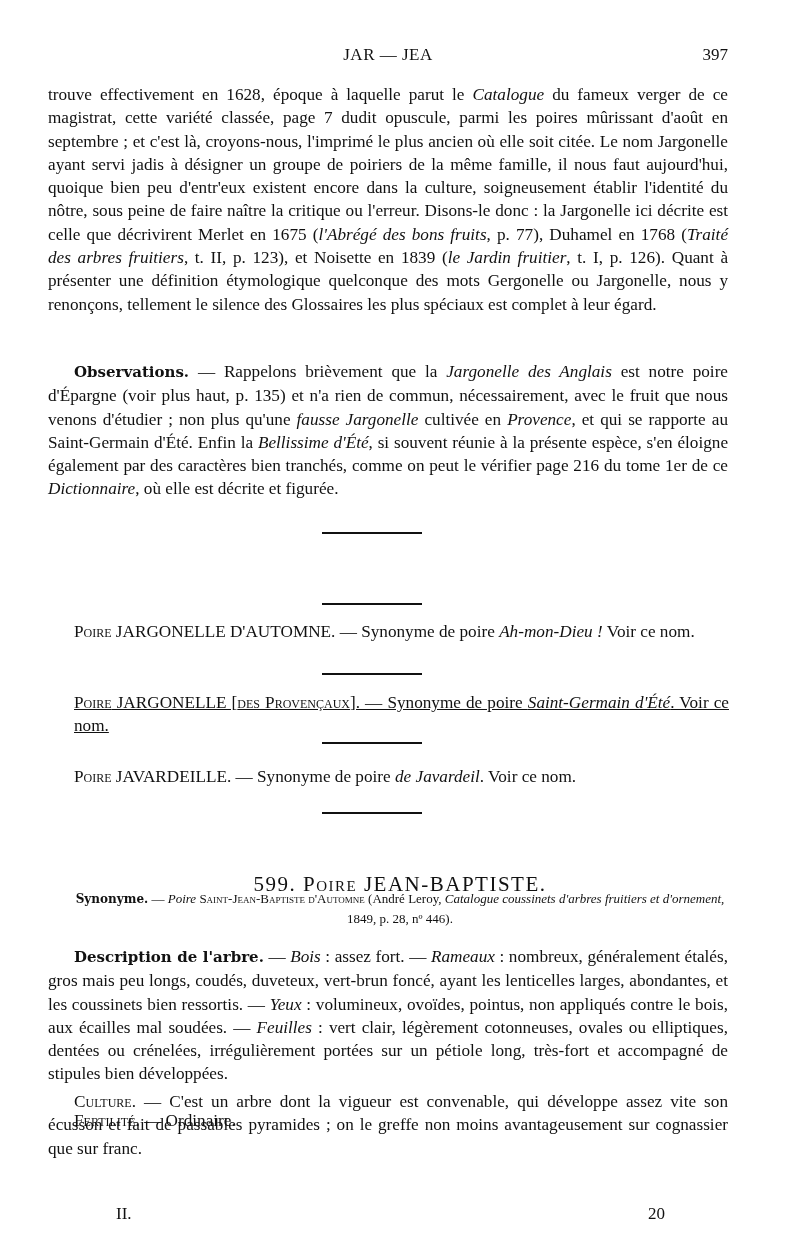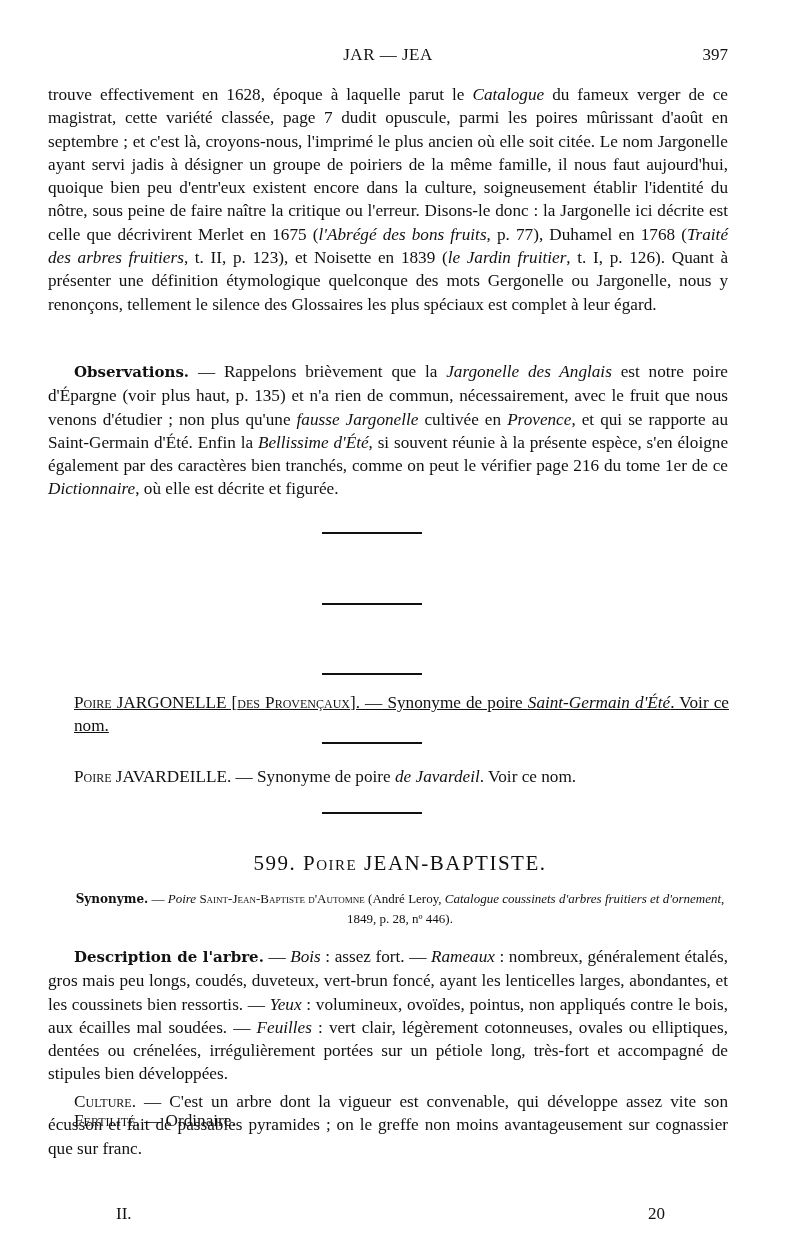--- a/index.html
+++ b/index.html
@@ -10,21 +10,21 @@
   .running-head .title { position: absolute; left: 0; right: 0; text-align: center; letter-spacing: 0.5px; }
   .running-head .pageno { position: absolute; right: 0; top: 0; }
   .body { position: absolute; left: 48px; width: 680px; font-size: 17.2px; line-height: 23.3px; text-align: justify; }
   .p { margin: 0; }
   .indent { text-indent: 26px; }
   .lbl { font-weight: bold; font-family: "DejaVu Serif", serif; font-size: 15px; text-align: right; }
   .sc { font-variant: small-caps; }
   i { font-style: italic; }
   .rule { position: absolute; left: 322px; width: 100px; height: 0; border-top: 2px solid #111; }
   .entry { position: absolute; left: 74px; width: 655px; font-size: 17.2px; line-height: 23.3px; text-align: justify; }
-  .section-title { position: absolute; top: 840px; left: 0; width: 800px; text-align: center; font-size: 21px; letter-spacing: 1.5px; }
+  .section-title { position: absolute; top: 861px; left: 0; width: 800px; text-align: center; font-size: 21px; letter-spacing: 1.5px; }
   .synonyme { position: absolute; top: 878px; left: 70px; width: 660px; font-size: 13px; line-height: 19px; text-align: center; }
   .synonyme .lbl { font-size: 12px; }
   .sig { position: absolute; top: 1193px; font-size: 17px; }
 </style>
 </head>
 <body>
 
 <div class="page">
 
   <div class="running-head">
@@ -38,20 +38,23 @@
 
   <div class="body" style="top:349px;">
     <p class="p indent"><span class="lbl">Observations.</span><span><span> — Rappelons brièvement que la </span><i>Jargonelle des Anglais</i><span> est notre poire d'Épargne (voir plus haut, p. 135) et n'a rien de commun, nécessairement, avec le fruit que nous venons d'étudier ; non plus qu'une </span><i>fausse Jargonelle</i><span> cultivée en </span><i>Provence</i><span>, et qui se rapporte au Saint-Germain d'Été. Enfin la </span><i>Bellissime d'Été</i><span>, si souvent réunie à la présente espèce, s'en éloigne également par des caractères bien tranchés, comme on peut le vérifier page 216 du tome 1er de ce </span><i>Dictionnaire</i><span>, où elle est décrite et figurée.</span></span></p>
   </div>
 
   <div class="rule" style="top:521px;"></div>
 
 
   <div class="rule" style="top:592px;"></div>
 
+  <div class="entry" style="top:609px;">
+    <span><span class="sc">Poire</span><span> JARGONELLE D'AUTOMNE. — Synonyme de poire </span><i>Ah-mon-Dieu !</i><span> Voir ce nom.</span></span>
+  </div>
 
   <div class="rule" style="top:662px;"></div>
 
   <div class="entry" style="top:680px;text-decoration:underline;">
     <span><span class="sc">Poire</span><span> JARGONELLE [</span><span class="sc">des Provençaux</span><span>]. — Synonyme de poire </span><i>Saint-Germain d'Été</i><span>. Voir ce nom.</span></span>
   </div>
 
   <div class="rule" style="top:731px;"></div>
 
   <div class="entry" style="top:754px;">

